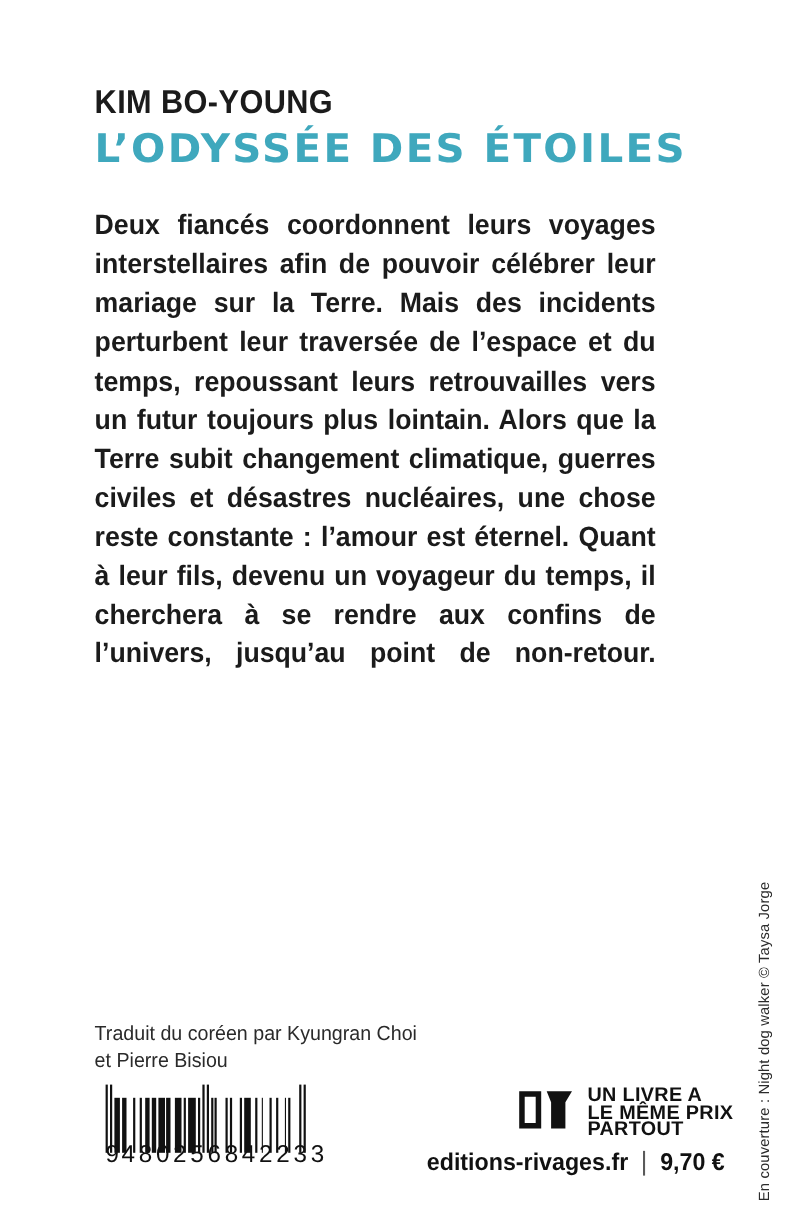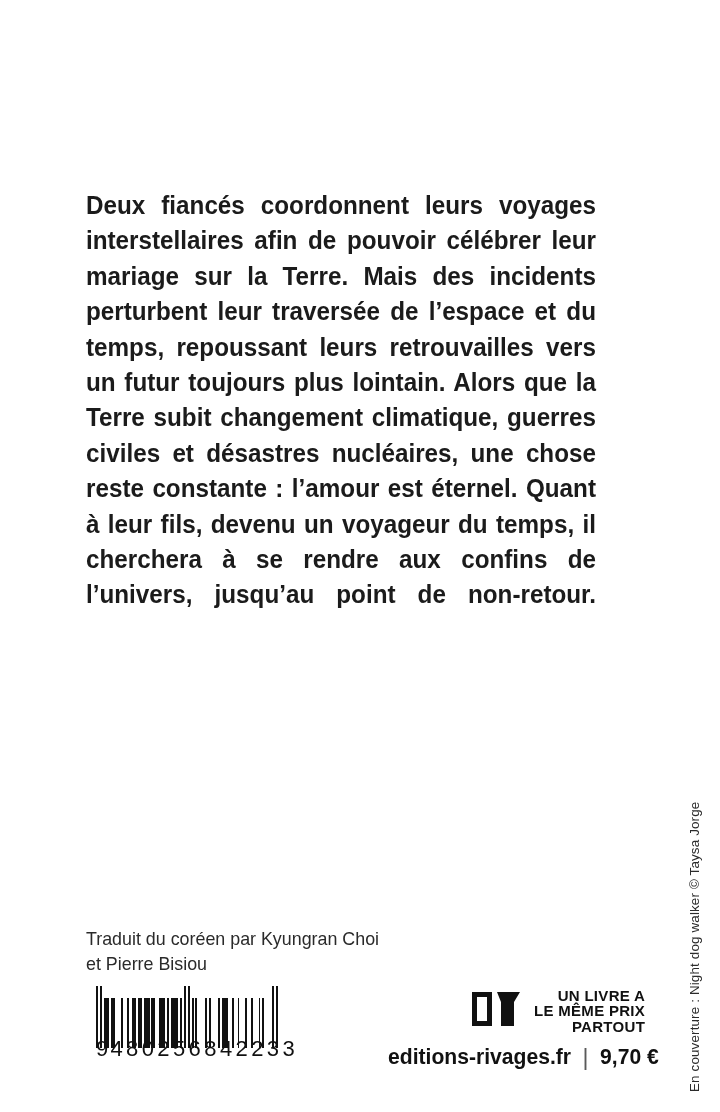--- a/index.html
+++ b/index.html
@@ -160,27 +160,26 @@
     left: 470px;
     top: 988px;
     display: flex;
     align-items: center;
     gap: 10px;
   }
   .book-glyph { display: block; }
   .pub-logo-text {
     font-family: "Liberation Sans", sans-serif;
     font-weight: bold;
-    font-size: 15px;
+    font-size: 18px;
     line-height: 15.4px;
     letter-spacing: 0.3px;
     color: #111111;
     text-transform: uppercase;
     white-space: nowrap;
-    text-align: right;
   }
   .publisher-line {
     position: absolute;
     left: 388px;
     top: 1044px;
     display: flex;
     align-items: center;
     gap: 12px;
     font-family: "Liberation Sans Narrow", "Liberation Sans", sans-serif;
     font-weight: bold;
@@ -216,20 +215,24 @@
     font-size: 13.4px;
     letter-spacing: 0.15px;
     color: #2b2b2b;
   }
 </style>
 </head>
 <body>
 
 <div class="page">
 
+  <div class="header">
+    <div class="author">KIM BO-YOUNG</div>
+    <div class="title" style="color: rgb(63, 168, 189);">L’ODYSSÉE DES ÉTOILES</div>
+  </div>
 
   <div class="synopsis">
     <p>Deux fiancés coordonnent leurs voyages interstellaires afin de pouvoir célébrer leur mariage sur la Terre. Mais des incidents perturbent leur traversée de l’espace et du temps, repoussant leurs retrouvailles vers un futur toujours plus lointain. Alors que la Terre subit changement climatique, guerres civiles et désastres nucléaires, une chose reste constante : l’amour est éternel. Quant à leur fils, devenu un voyageur du temps, il cherchera à se rendre aux confins de l’univers, jusqu’au point de non-retour.</p>
   </div>
 
   <div class="quotes">
 
 
 
 

